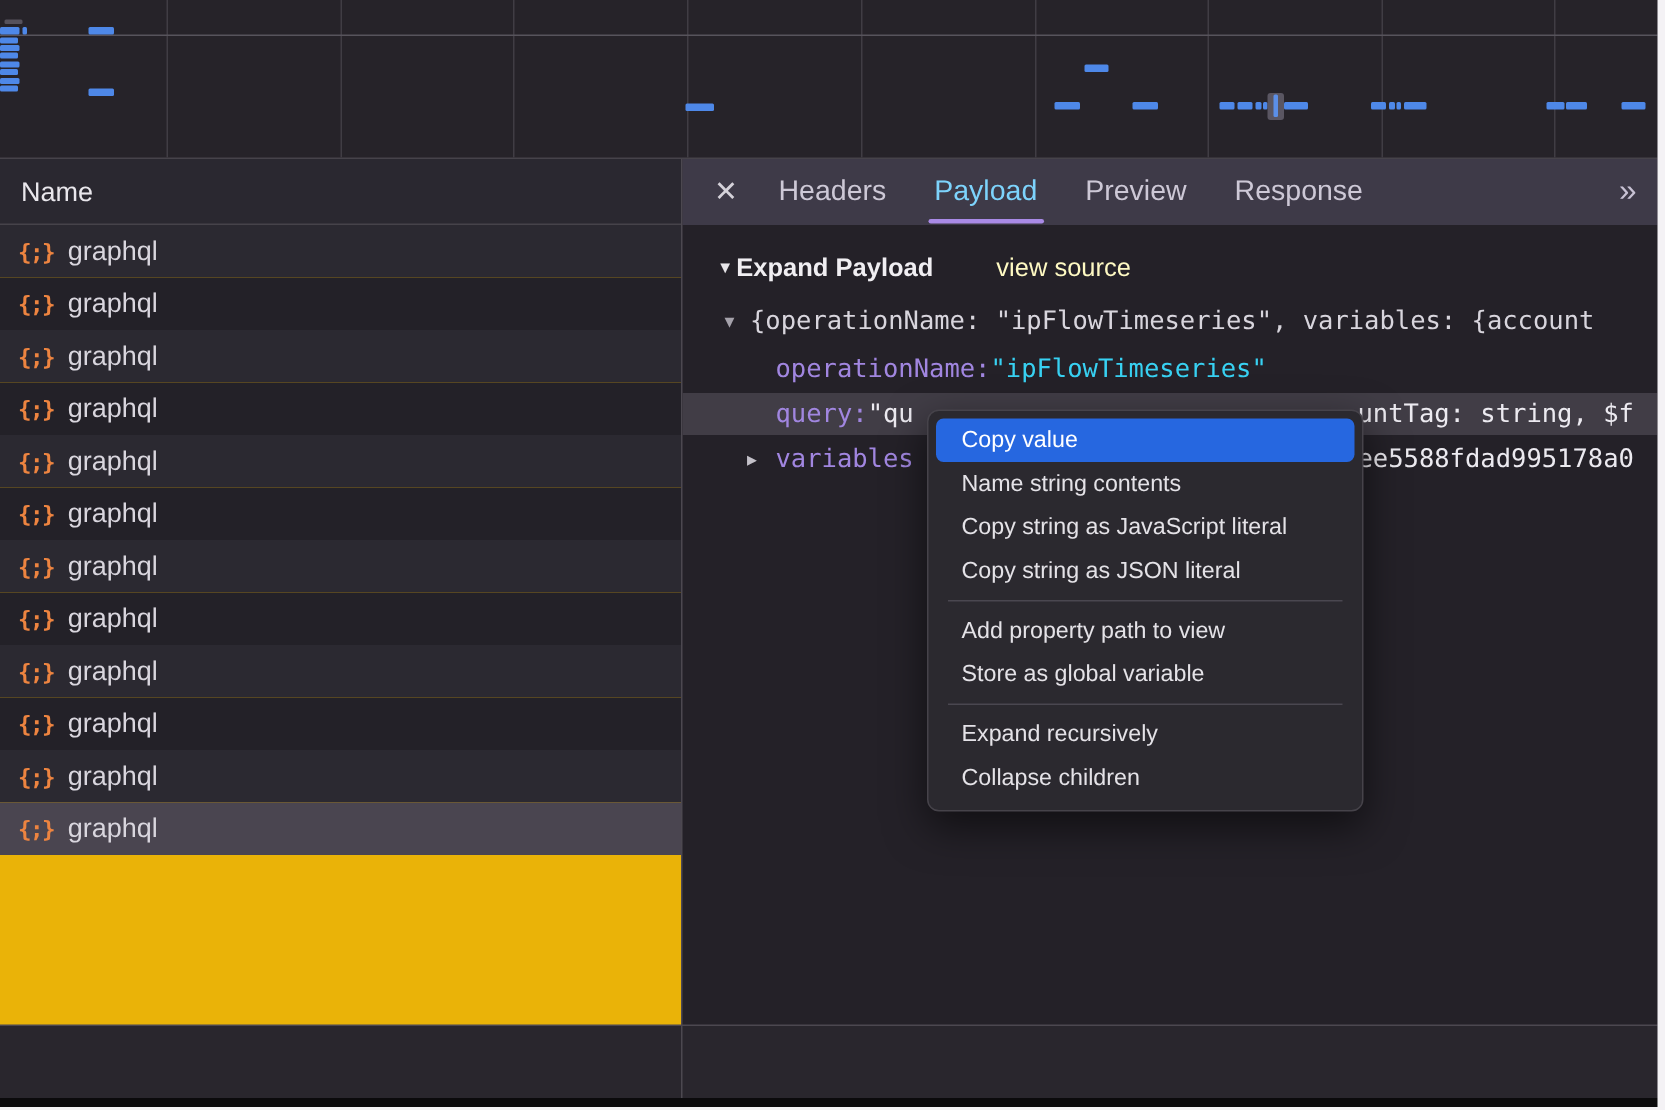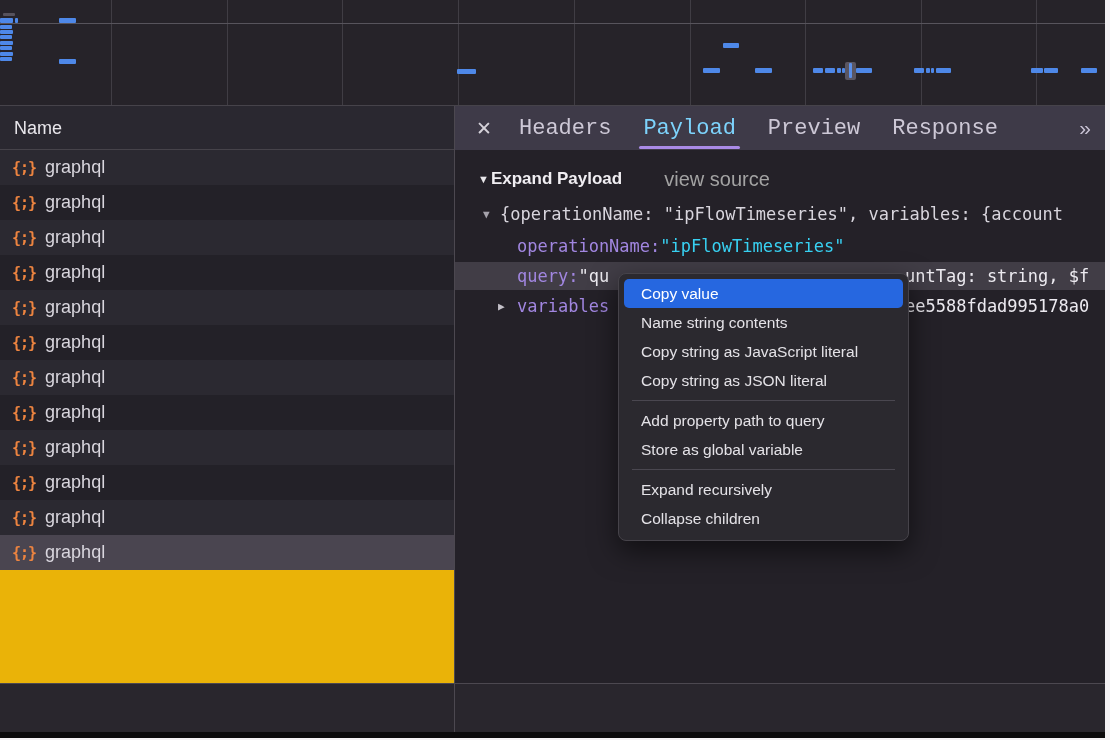--- a/index.html
+++ b/index.html
@@ -34,32 +34,32 @@
   .footer-strip{position:absolute;left:0;top:684px;width:1105px;height:48px;background:#29262d;}
   .bottom-black{position:absolute;left:0;top:732px;width:1110px;height:6px;background:#0b0a0c;}
   .bottom-white{position:absolute;left:0;top:738px;width:1110px;height:2px;background:#f4f2f5;}
   .right-white{position:absolute;left:1105px;top:0;width:5px;height:740px;background:#f4f2f5;z-index:6;}
   
   .tabbar{position:absolute;left:455px;top:106px;width:650px;height:44px;background:#3e3a48;
     display:flex;align-items:center;}
   .close-btn{width:38px;margin-left:10px;text-align:center;color:#d5d2da;font-size:19px;cursor:pointer;}
   .tabs{display:flex;height:100%;align-items:center;}
   .tab{position:relative;height:100%;display:flex;align-items:center;padding:0 16px;
-    color:#cdc8d6;font-size:22px;cursor:pointer;font-family:Liberation Mono, monospace;}
+    color:#cdc8d6;font-size:19px;cursor:pointer;}
   .tab.active{color:#7dd3fc;}
   .tab.active::after{content:"";position:absolute;left:12px;right:12px;bottom:1px;height:3px;
     background:var(--tab_underline_purple);border-radius:2px;}
   .more-tabs{margin-left:auto;padding-right:16px;color:#c8c2d4;font-size:21px;cursor:pointer;letter-spacing:-2px;}
   
   .detail-pane{position:absolute;left:455px;top:150px;width:650px;height:533px;background:#242128;overflow:hidden;}
   .mono{font-family:"DejaVu Sans Mono",monospace;font-size:17px;}
   .section-row{position:absolute;left:0;top:14px;width:100%;height:30px;display:flex;align-items:center;}
   .section-arrow{color:#e8e6ea;font-size:11px;margin-left:23px;}
   .section-title{color:#f0eef2;font-size:17px;font-weight:bold;margin-left:2px;}
-  .view-source{color:#a3a3a3;font-size:20px;margin-left:42px;cursor:pointer;}
+  .view-source{color:#fef9c3;font-size:17px;margin-left:42px;cursor:pointer;}
   .tree-row{position:absolute;left:0;width:100%;height:28px;display:flex;align-items:center;white-space:pre;}
   .tree-row.hl{background:var(--tree_selected_bg);}
   .arrow-d{color:#a5a2ab;font-size:11px;position:absolute;left:28px;}
   .arrow-r{color:#c4c1c9;font-size:11px;position:absolute;left:43px;}
   .code-preview{color:#d8d5dd;margin-left:45px;}
   .k{color:var(--key_purple);}
   .s{color:var(--string_cyan);}
   .w{color:#eceaf0;}
   .indent2{margin-left:62px;}
   .frag-right{position:absolute;left:450px;top:50%;transform:translateY(-50%);}
@@ -222,20 +222,20 @@
   <div class="bottom-black"></div>
   <div class="bottom-white"></div>
   <div class="right-white"></div>
 
   <div class="context-menu">
       <div class="menu-item highlight">Copy value</div>
       <div class="menu-item">Name string contents</div>
       <div class="menu-item">Copy string as JavaScript literal</div>
       <div class="menu-item">Copy string as JSON literal</div>
       <div class="menu-sep"></div>
-      <div class="menu-item">Add property path to query</div>
+      <div class="menu-item">Add property path to view</div>
       <div class="menu-item">Store as global variable</div>
       <div class="menu-sep"></div>
       <div class="menu-item">Expand recursively</div>
       <div class="menu-item">Collapse children</div>
     </div>
 
 </div>
 
 </body></html>

